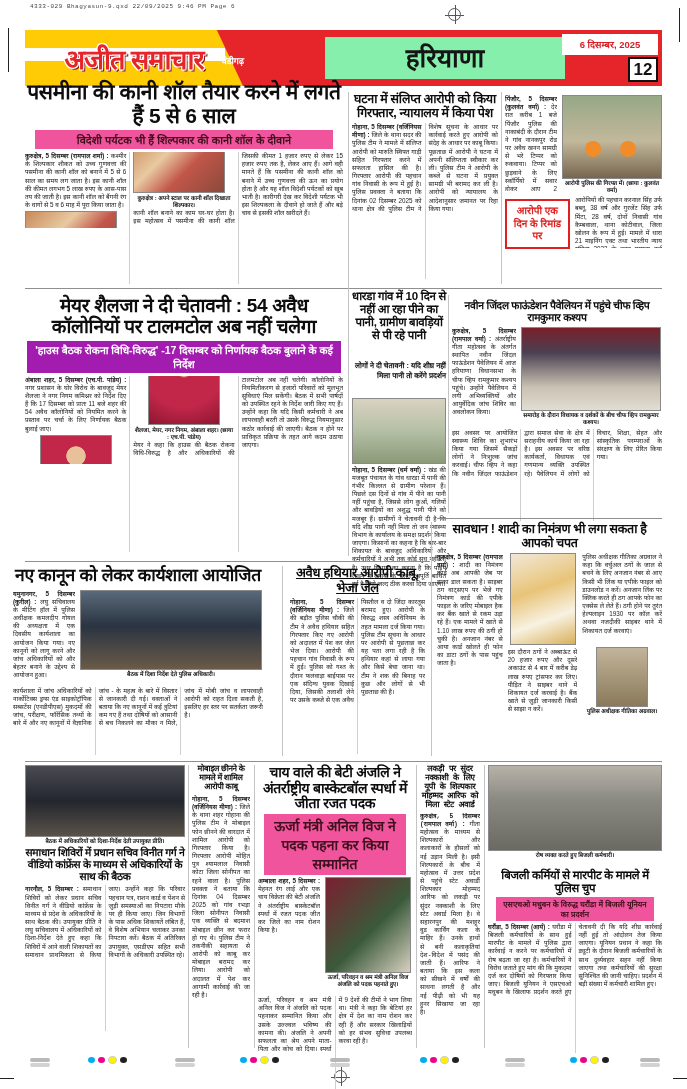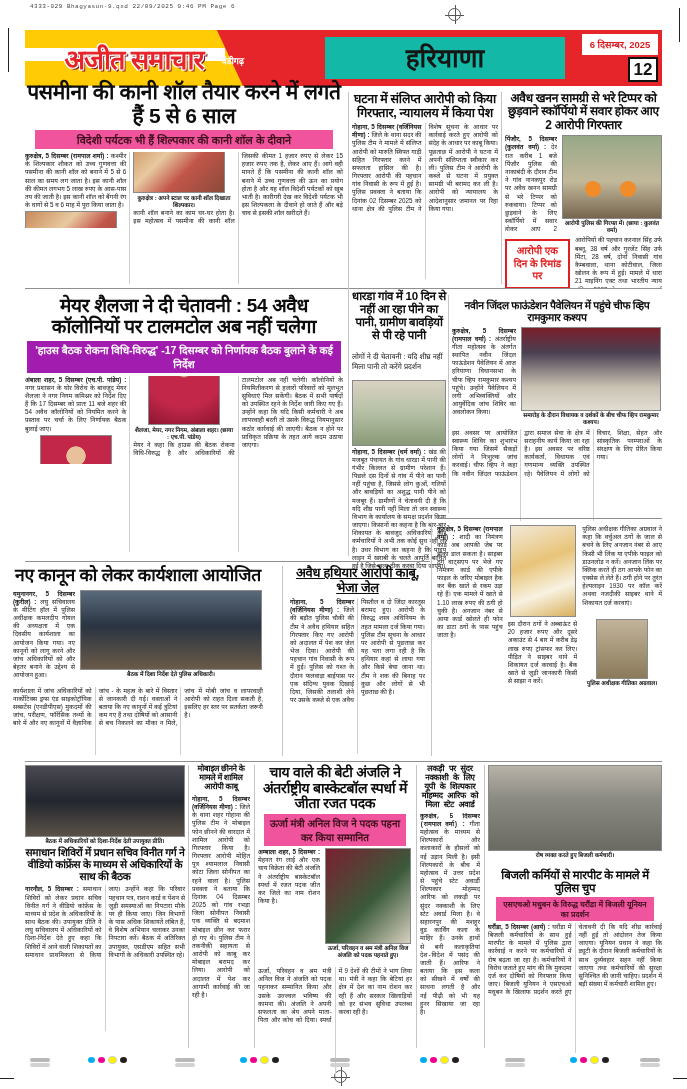--- a/index.html
+++ b/index.html
@@ -7,33 +7,33 @@
          font-family:"Liberation Sans",sans-serif;color:#111;}
   
   .mast{position:absolute;left:25px;top:30px;width:637px;height:56px;background:#e6252b;}
   .mast-yellow{position:absolute;left:0;top:0;width:218px;height:56px;background:#ffcb05;
                clip-path:polygon(0 0,88% 0,100% 100%,0 100%);}
   .mast-stripe{position:absolute;left:0;top:18px;width:200px;height:13px;background:#ffffff;}
   .mast-title{position:absolute;left:14px;top:10px;width:190px;text-align:center;
               font-size:27px;font-weight:800;color:#e6252b;letter-spacing:-1px;
               text-shadow:-1px -1px 0 #fff,1px -1px 0 #fff,-1px 1px 0 #fff,1px 1px 0 #fff,2px 2px 0 #7a1014;}
   .mast-city{position:absolute;left:196px;top:24px;font-size:9px;font-weight:bold;color:#ffffff;}
-  .mast-section{position:absolute;left:300px;top:7px;width:240px;height:42px;background:#14b8a6;
+  .mast-section{position:absolute;left:300px;top:7px;width:240px;height:42px;background:#86efac;
                 text-align:center;line-height:42px;font-size:26px;font-weight:800;color:#151515;}
-  .mast-date{position:absolute;right:4px;top:4px;width:76px;height:21px;background:#ffffff;
+  .mast-date{position:absolute;right:4px;top:4px;width:96px;height:21px;background:#ffffff;
              text-align:center;line-height:21px;font-size:9.5px;font-weight:bold;color:#d81f26;}
   .mast-page{position:absolute;right:4px;top:27px;width:30px;height:25px;background:#ffffff;
              border:2px solid #111;box-sizing:border-box;text-align:center;line-height:21px;
              font-size:17px;font-weight:800;color:#111;}
   
   .art{position:absolute;box-sizing:border-box;}
   .hl{font-weight:800;color:#0d0d0d;text-align:center;line-height:1.12;letter-spacing:-0.3px;}
   .sub-pink{background:#f0549c;color:#40101d;font-weight:bold;text-align:center;padding:2px 3px;margin:3px 10px;}
   .sub-blue{background:#a21caf;color:#ffffff;font-weight:bold;text-align:center;padding:2px 3px;margin:3px 2px;}
-  .sub-plain{font-weight:normal;text-align:left;color:#0d0d0d;margin:9px 0;}
+  .sub-plain{font-weight:bold;text-align:right;color:#0d0d0d;margin:18px 0;}
   .body{font-size:6.3px;line-height:1.3;text-align:justify;color:#1c1c1c;overflow:hidden;}
   .dl{font-weight:bold;}
   .c2{column-count:2;column-gap:7px;column-rule:1px solid #cfcfcf;}
   .c3{column-count:3;column-gap:7px;column-rule:1px solid #cfcfcf;}
   .cap{font-size:5.9px;font-weight:bold;text-align:center;line-height:1.2;color:#111;margin-top:1px;}
   .photo{border:1px solid #8a8a8a;box-sizing:border-box;}
   .row{display:flex;gap:5px;}
   .remand{border:2px solid #e02020;color:#e02020;font-weight:800;text-align:center;
           font-size:10px;line-height:1.25;padding:4px 3px;margin:3px auto;}
   
@@ -103,21 +103,20 @@
 
   <section class="art" style="left:352px;top:92px;width:146px;height:192px;">
     <div class="hl" style="font-size:12.5px;">घटना में संलिप्त आरोपी को किया गिरफ्तार, न्यायालय में किया पेश</div>
     <div class="body c2" style="height:156px;margin-top:3px;">
       <span class="dl">गोहाना, 5 दिसम्बर (वर्जिनियस मीणा) :</span>
       <span>जिले के थाना सदर की पुलिस टीम ने मामले में संलिप्त आरोपी को मारुति स्विफ्त गाड़ी सहित गिरफ्तार करने में सफलता हासिल की है। गिरफ्तार आरोपी की पहचान गांव निवासी के रूप में हुई है। पुलिस प्रवक्ता ने बताया कि दिनांक 02 दिसम्बर 2025 को थाना क्षेत्र की पुलिस टीम ने विशेष सूचना के आधार पर कार्रवाई करते हुए आरोपी को संदेह के आधार पर काबू किया। पूछताछ में आरोपी ने घटना में अपनी संलिप्तता स्वीकार कर ली। पुलिस टीम ने आरोपी के कब्जे से घटना में प्रयुक्त सामग्री भी बरामद कर ली है। आरोपी को न्यायालय के आदेशानुसार जमानत पर रिहा किया गया।</span>
     </div>
   </section>
 
   <section class="art" style="left:505px;top:92px;width:157px;height:192px;">
-    <div class="hl" style="font-size:12px;">अवैध खनन सामग्री से भरे टिप्पर को छुड़वाने स्कॉर्पियो में सवार होकर आए 2 आरोपी गिरफ्तार</div>
     <div class="row" style="margin-top:3px;">
       <div class="body" style="width:52px;height:96px;">
         <span class="dl">पिंजौर, 5 दिसम्बर (कुलवंत वर्मा) :</span>
         <span>देर रात करीब 1 बजे पिंजौर पुलिस की नाकाबंदी के दौरान टीम ने गांव नानकपुर रोड पर अवैध खनन सामग्री से भरे टिप्पर को रुकवाया। टिप्पर को छुड़वाने के लिए स्कॉर्पियो में सवार होकर आए 2 आरोपियों को पुलिस ने मौके पर ही गिरफ्तार कर लिया।</span>
       </div>
       <div style="width:100px;">
         <div class="photo p-acc" style="width:100px;height:84px;"></div>
         <div class="cap">आरोपी पुलिस की गिरफ्त में। (छाया : कुलवंत वर्मा)</div>
       </div>
     </div>
@@ -158,20 +157,21 @@
       </div>
       <div style="width:140px;">
         <div class="photo p-jindal" style="width:140px;height:84px;"></div>
         <div class="cap">समारोह के दौरान विधायक व दर्शकों के बीच चीफ व्हिप रामकुमार कश्यप।</div>
       </div>
     </div>
     <div class="body c3" style="height:92px;margin-top:3px;">इस अवसर पर आयोजित स्वास्थ्य शिविर का शुभारंभ किया गया जिसमें सैकड़ों लोगों ने निःशुल्क जांच करवाई। चीफ व्हिप ने कहा कि नवीन जिंदल फाऊंडेशन द्वारा समाज सेवा के क्षेत्र में सराहनीय कार्य किया जा रहा है। इस अवसर पर वरिष्ठ कार्यकर्ता, विधायक एवं गणमान्य व्यक्ति उपस्थित रहे। पैवेलियन में लोगों को विचार, शिक्षा, सेहत और सांस्कृतिक परम्पराओं के संरक्षण के लिए प्रेरित किया गया।</div>
   </section>
 
   <section class="art" style="left:437px;top:522px;width:225px;height:236px;">
+    <div class="hl" style="font-size:12.5px;">सावधान ! शादी का निमंत्रण भी लगा सकता है आपको चपत</div>
     <div class="row" style="margin-top:3px;">
       <div class="body" style="width:66px;height:206px;">
         <span class="dl">कुरुक्षेत्र, 5 दिसम्बर (रामपाल वर्मा) :</span>
         <span>शादी का निमंत्रण कार्ड अब आपकी जेब पर डाका डाल सकता है। साइबर ठग वाट्सएप पर भेजे गए निमंत्रण कार्ड की एपीके फाइल के जरिए मोबाइल हैक कर बैंक खाते से रकम उड़ा रहे हैं। एक मामले में खाते से 1.10 लाख रुपए की ठगी हो चुकी है। अनजान नंबर से आया कार्ड खोलते ही फोन का डाटा ठगों के पास पहुंच जाता है।</span>
       </div>
       <div style="width:70px;">
         <div class="photo p-card" style="width:66px;height:92px;margin:0 auto;"></div>
         <div class="body" style="height:110px;margin-top:3px;">इस दौरान ठगों ने अब्बाऊंट से 20 हजार रुपए और दूसरे अकाउंट से 4 बार में करीब डेढ़ लाख रुपए ट्रांसफर कर लिए। पीड़ित ने साइबर थाने में शिकायत दर्ज करवाई है। बैंक खाते से जुड़ी जानकारी किसी से साझा न करें।</div>
       </div>
       <div style="width:80px;">
@@ -218,21 +218,21 @@
   <section class="art" style="left:192px;top:765px;width:58px;height:283px;">
     <div class="hl" style="font-size:8px;">मोबाइल छीनने के मामले में शामिल आरोपी काबू</div>
     <div class="body" style="height:244px;margin-top:3px;">
       <span class="dl">गोहाना, 5 दिसम्बर (वर्जिनियस मीणा) :</span>
       <span>जिले के थाना शहर गोहाना की पुलिस टीम ने मोबाइल फोन छीनने की वारदात में शामिल आरोपी को गिरफ्तार किया है। गिरफ्तार आरोपी मोहित पुत्र श्यामलाल निवासी कोटा जिला सोनीपत का रहने वाला है। पुलिस प्रवक्ता ने बताया कि दिनांक 04 दिसम्बर 2025 को गांव रभड़ा जिला सोनीपत निवासी एक व्यक्ति से बदमाश मोबाइल छीन कर फरार हो गए थे। पुलिस टीम ने तकनीकी सहायता से आरोपी को काबू कर मोबाइल बरामद कर लिया। आरोपी को अदालत में पेश कर आगामी कार्रवाई की जा रही है।</span>
     </div>
   </section>
 
   <section class="art" style="left:258px;top:765px;width:154px;height:283px;">
     <div class="hl" style="font-size:14px;">चाय वाले की बेटी अंजलि ने अंतर्राष्ट्रीय बास्केटबॉल स्पर्धा में जीता रजत पदक</div>
-    <div class="sub-pink" style="font-size:10px;margin:2px 6px;">ऊर्जा मंत्री अनिल विज ने पदक पहना कर किया सम्मानित</div>
+    <div class="sub-pink" style="font-size:14px;margin:2px 6px;">ऊर्जा मंत्री अनिल विज ने पदक पहना कर किया सम्मानित</div>
     <div class="row">
       <div class="body" style="width:62px;height:116px;">
         <span class="dl">अम्बाला शहर, 5 दिसम्बर :</span>
         <span>मेहनत रंग लाई और एक चाय विक्रेता की बेटी अंजलि ने अंतर्राष्ट्रीय बास्केटबॉल स्पर्धा में रजत पदक जीत कर जिले का नाम रोशन किया है।</span>
       </div>
       <div style="width:86px;">
         <div class="photo p-anj" style="width:86px;height:96px;"></div>
         <div class="cap">ऊर्जा, परिवहन व श्रम मंत्री अनिल विज अंजलि को पदक पहनाते हुए।</div>
       </div>
     </div>

